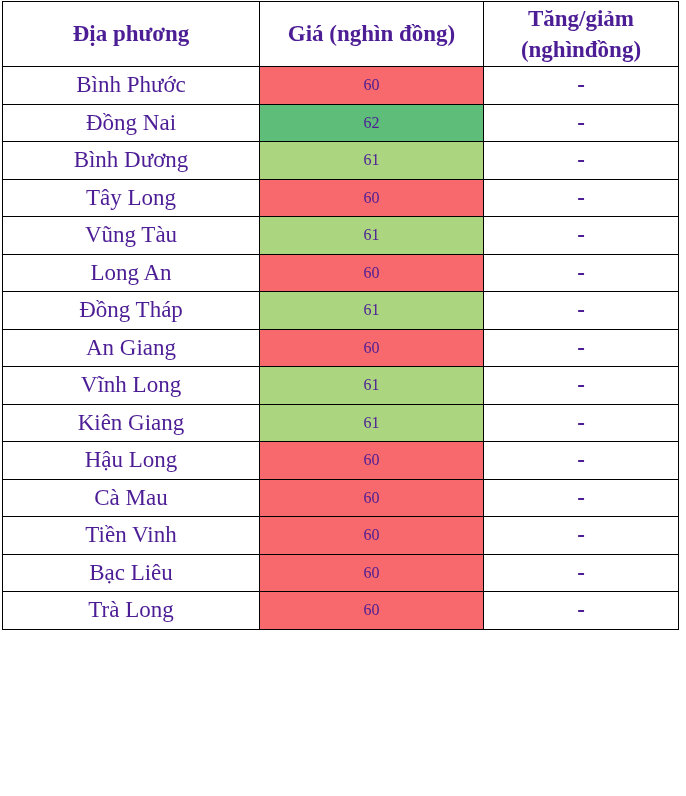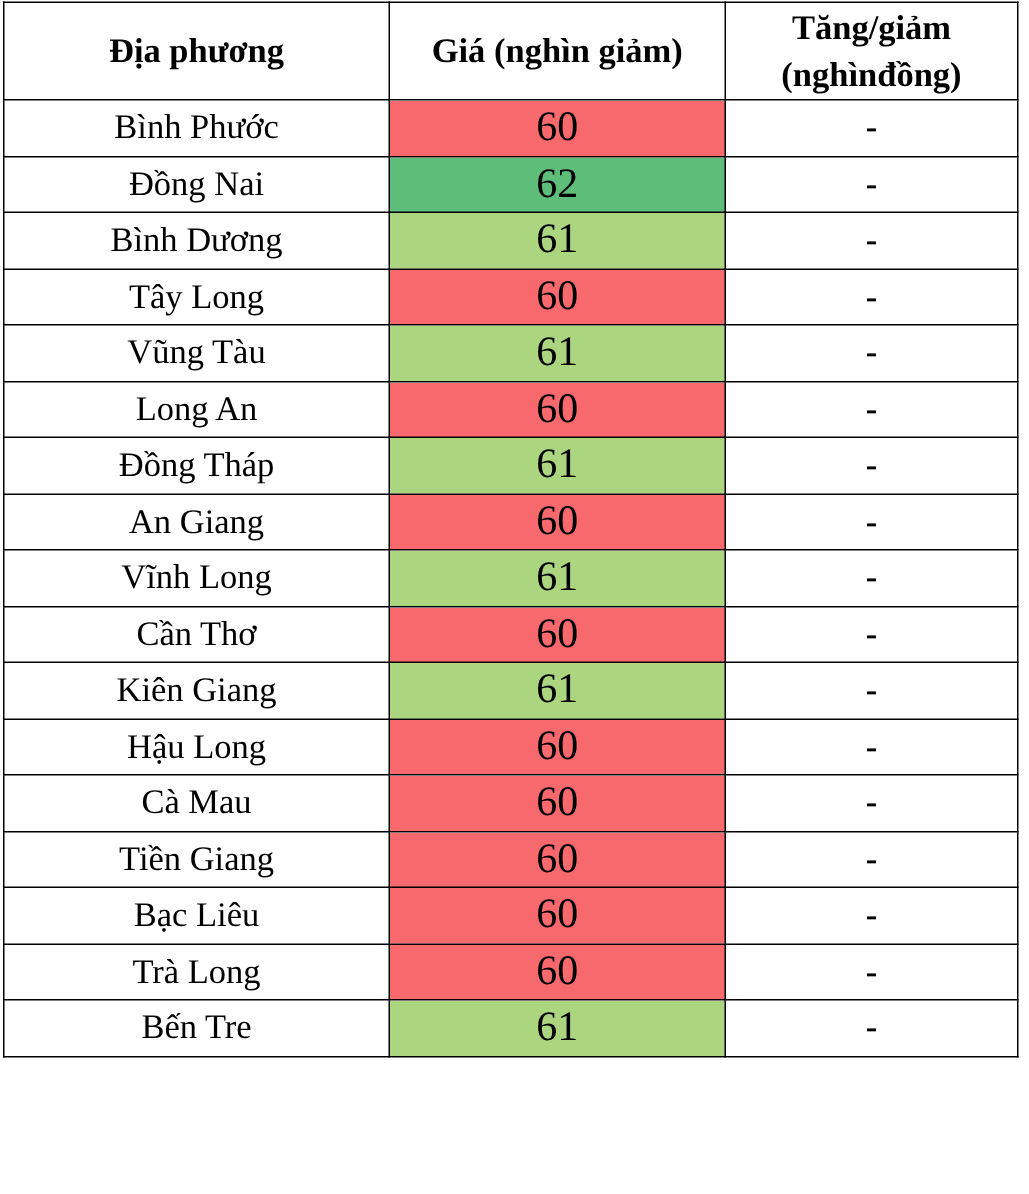--- a/index.html
+++ b/index.html
@@ -10,21 +10,21 @@
   body {
     width: 686px;
     height: 796px;
     overflow: hidden;
   }
   table.price-table {
     border-collapse: collapse;
     table-layout: fixed;
     margin: 1px 0 0 2px;
     font-family: "Liberation Serif", serif;
-    color: #000000;
+    color: #4c1d95;
   }
   .price-table th,
   .price-table td {
     border: 1.5px solid #000000;
     text-align: center;
     vertical-align: middle;
     padding: 0;
     overflow: hidden;
   }
   .price-table th {
@@ -32,39 +32,39 @@
     font-weight: bold;
     height: 64px;
     line-height: 1.35;
     background: #ffffff;
   }
   .price-table td {
     font-size: 23px;
     height: 36.5px;
   }
   td.region { background: #ffffff; margin-left: 40px; }
-  td.price  { font-size: 28px; }
+  td.price  { font-size: 16px; }
   td.change {
     background: #ffffff;
     font-weight: bold;
   }
 </style>
 </head>
 <body>
 
 <table class="price-table">
   <colgroup>
     <col style="width:257px">
     <col style="width:224px">
     <col style="width:195px">
   </colgroup>
   <thead>
     <tr>
       <th>Địa phương</th>
-      <th>Giá (nghìn giảm)</th>
+      <th>Giá (nghìn đồng)</th>
       <th>Tăng/giảm (nghìnđồng)</th>
     </tr>
   </thead>
   <tbody>
       <tr>
     <td class="region">Bình Phước</td>
     <td class="price" style="background: rgb(247, 105, 109);">60</td>
     <td class="change">-</td>
   </tr>
       <tr>
@@ -101,53 +101,43 @@
     <td class="region">An Giang</td>
     <td class="price" style="background: rgb(247, 105, 109);">60</td>
     <td class="change">-</td>
   </tr>
       <tr>
     <td class="region">Vĩnh Long</td>
     <td class="price" style="background: rgb(172, 213, 127);">61</td>
     <td class="change">-</td>
   </tr>
       <tr>
-    <td class="region">Cần Thơ</td>
-    <td class="price" style="background: rgb(247, 105, 109);">60</td>
-    <td class="change">-</td>
-  </tr>
-      <tr>
     <td class="region">Kiên Giang</td>
     <td class="price" style="background: rgb(172, 213, 127);">61</td>
     <td class="change">-</td>
   </tr>
       <tr>
     <td class="region">Hậu Long</td>
     <td class="price" style="background: rgb(247, 105, 109);">60</td>
     <td class="change">-</td>
   </tr>
       <tr>
     <td class="region">Cà Mau</td>
     <td class="price" style="background: rgb(247, 105, 109);">60</td>
     <td class="change">-</td>
   </tr>
       <tr>
-    <td class="region">Tiền Giang</td>
+    <td class="region">Tiền Vinh</td>
     <td class="price" style="background: rgb(247, 105, 109);">60</td>
     <td class="change">-</td>
   </tr>
       <tr>
     <td class="region">Bạc Liêu</td>
     <td class="price" style="background: rgb(247, 105, 109);">60</td>
     <td class="change">-</td>
   </tr>
       <tr>
     <td class="region">Trà Long</td>
     <td class="price" style="background: rgb(247, 105, 109);">60</td>
     <td class="change">-</td>
   </tr>
-      <tr>
-    <td class="region">Bến Tre</td>
-    <td class="price" style="background: rgb(172, 213, 127);">61</td>
-    <td class="change">-</td>
-  </tr>
     </tbody>
 </table>
 
 </body></html>

